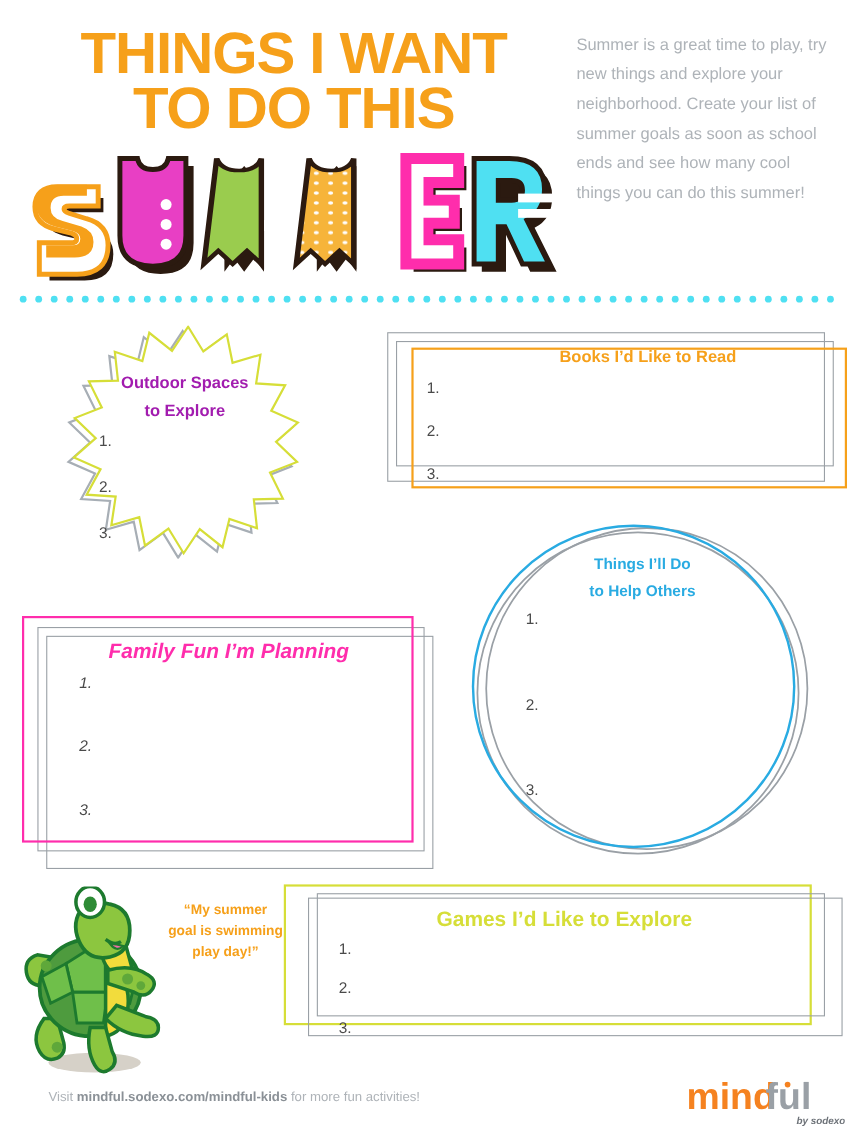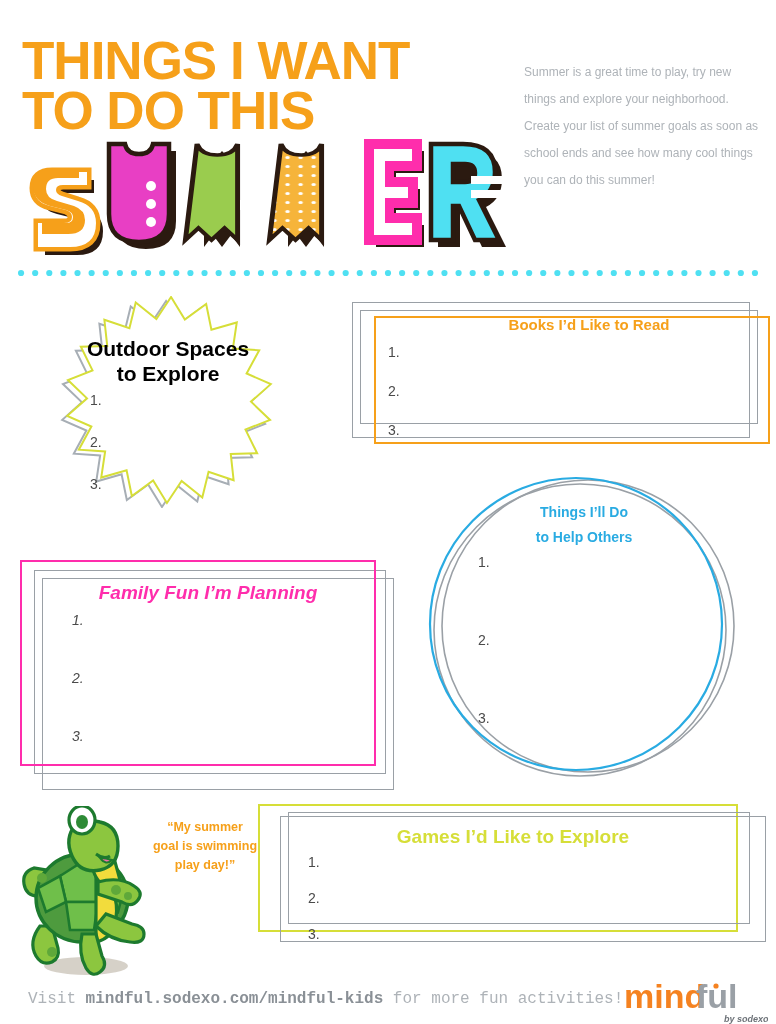--- a/index.html
+++ b/index.html
@@ -15,45 +15,44 @@
     width: 776px;
     height: 1024px;
     overflow: hidden;
     background: #ffffff;
   }
 
   
   #header-title {
     position: absolute;
     left: 22px;
-    top: 36px;
+    top: 24px;
     width: 490px;
-    text-align: left;
+    text-align: center;
   }
   .title-line {
     color: #F6A01A;
     font-family: "Liberation Sans", sans-serif;
     font-weight: bold;
     font-size: 53px;
     line-height: 50px;
     letter-spacing: -1px;
     display: block;
     white-space: nowrap;
   }
 
   #intro-paragraph {
     position: absolute;
     left: 524px;
     top: 27px;
     width: 238px;
     color: #aeb3b8;
-    font-size: 12px;
+    font-size: 15px;
     line-height: 27px;
     font-family: "Liberation Sans", sans-serif;
-    margin-top: 32px;
   }
 
   
   #summer-wordmark {
     position: absolute;
     left: 8px;
     top: 138px;
     width: 506px;
     height: 118px;
   }
@@ -90,22 +89,22 @@
   #card-outdoor {
     position: absolute;
     left: 12px;
     top: 296px;
     width: 312px;
     height: 212px;
   }
   #card-outdoor svg { position:absolute; left:0; top:0; }
   #outdoor-title {
     top: 40px;
-    color: #000000;
-    font-size: 21px;
+    color: #a21caf;
+    font-size: 15px;
     line-height: 25px;
   }
   #outdoor-list {
     left: 78px;
     top: 96px;
   }
   #outdoor-list div { margin-bottom: 26px; }
 
   
   #card-books {
@@ -202,25 +201,25 @@
     color: #F6A01A;
     font-weight: bold;
     font-size: 12.5px;
     line-height: 19px;
     font-family: "Liberation Sans", sans-serif;
   }
 
   
   #footer-text {
     position: absolute;
-    left: 28px;
+    left: 44px;
     top: 990px;
     color: #aeb3b8;
-    font-size: 16px;
-    font-family: Liberation Mono, monospace;
+    font-size: 12px;
+    font-family: Liberation Sans, sans-serif;
     white-space: nowrap;
   }
   #footer-text b { color: #8a9096; }
   #brand-logo {
     position: absolute;
     left: 624px;
     top: 978px;
     width: 144px;
     height: 46px;
   }

